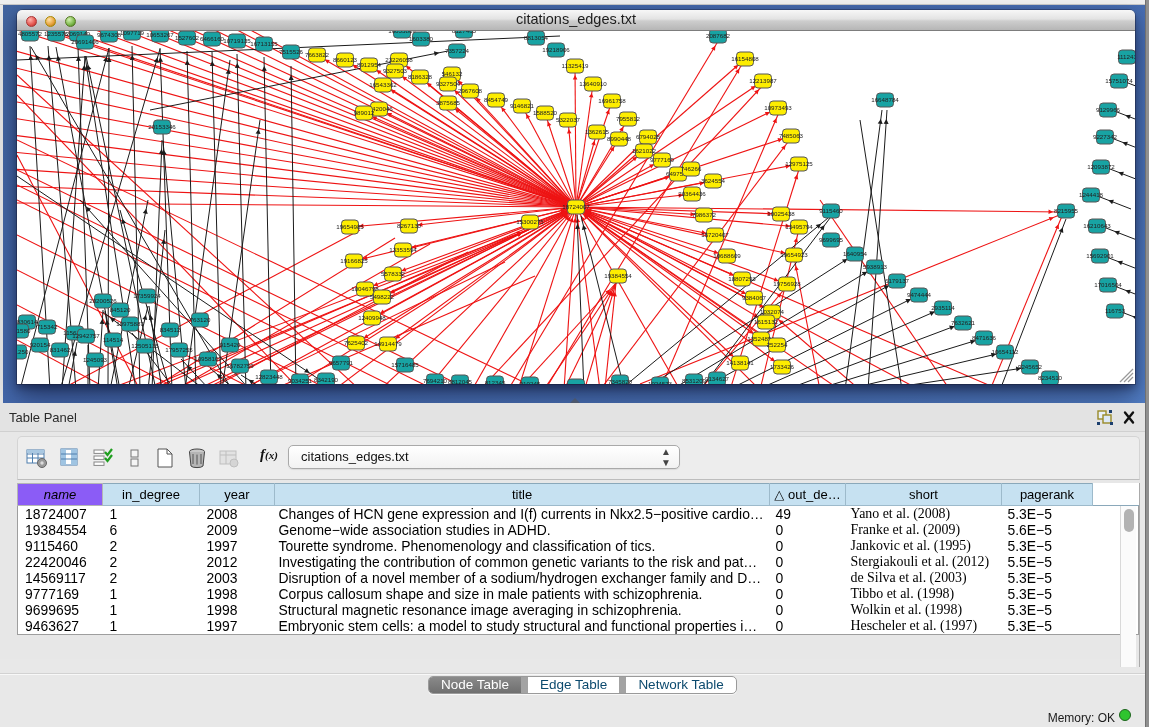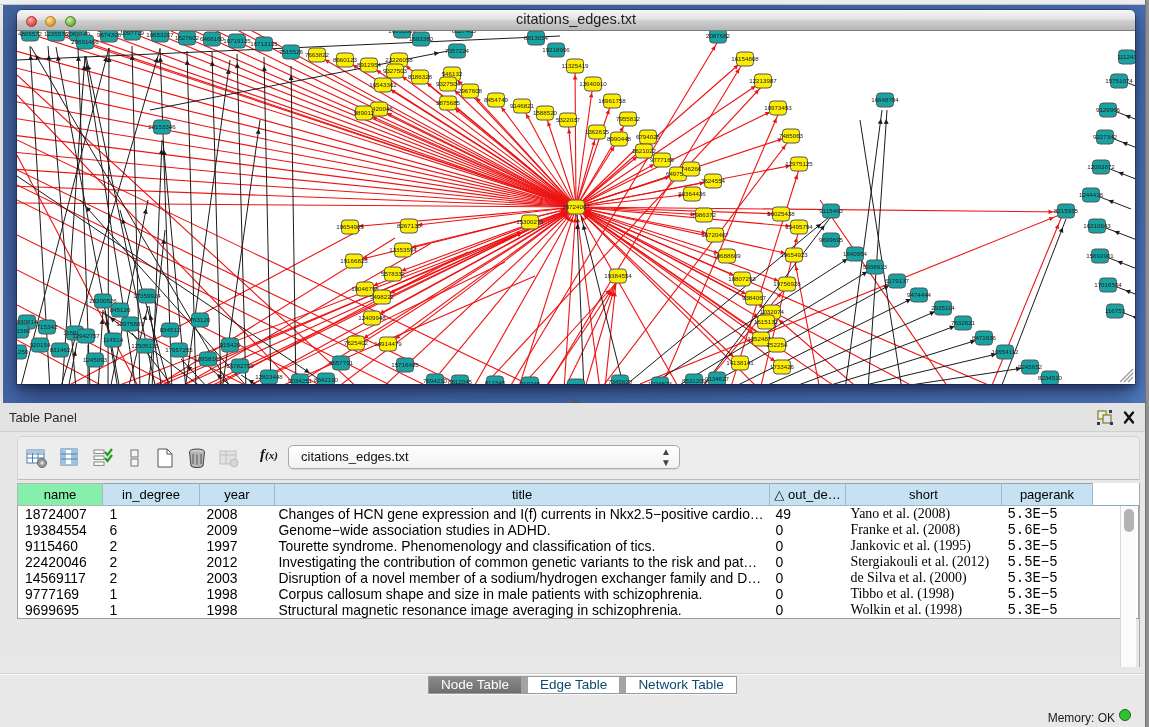--- a/index.html
+++ b/index.html
@@ -25,32 +25,32 @@
   background:#ededed; border:1px solid #d4d4d4; border-radius:5px 5px 0 0; border-bottom:1px solid #bdbdbd;}
 .ticon { position:absolute; top:10px; width:22px; height:22px; }
 #dropdown { position:absolute; left:270px; top:8px; width:392px; height:24px; background:linear-gradient(#ffffff,#f2f2f2);
   border:1px solid #a9a9a9; border-radius:5px; font-size:13px; color:#111; line-height:22px; padding-left:12px;
   box-shadow:0 1px 1px rgba(0,0,0,.08);}
 #dropdown .arr { position:absolute; right:8px; top:0px; font-size:10px; color:#444; line-height:11px;}
 table.grid { position:absolute; left:17px; top:80px; width:1122px; border-collapse:collapse;
   background:#fff; table-layout:fixed; font-size:13.9px; color:#000; }
 table.grid th { height:22px; font-weight:normal; font-size:13px; background:#c6e1f1;
   border:1px solid #9dbacb; border-top:1px solid #8aa8ba; padding:0; overflow:hidden; white-space:nowrap;}
-table.grid th.g { background:#86efac; border-color:#b5b5b5; }
+table.grid th.g { background:#8b5cf6; border-color:#b5b5b5;font-style:italic; }
 table.grid td { height:15.7px; padding:0 0 0 7px; white-space:nowrap; overflow:hidden; border:0; }
-table.grid td.c3 { padding-left:4px; } table.grid td.c6 { padding-left:6px;font-family:Liberation Mono, monospace; } table.grid td.c4 { padding-left:6px; } table.grid td.c5 { padding-left:5px;font-family:Liberation Serif, serif; }
+table.grid td.c3 { padding-left:4px; } table.grid td.c6 { padding-left:6px; } table.grid td.c4 { padding-left:6px; } table.grid td.c5 { padding-left:5px;font-family:Liberation Serif, serif; }
 table.grid { border:1px solid #9e9e9e; }
 #scrollbar { position:absolute; left:1120px; top:103px; width:16px; height:161px; background:#fbfbfb;
   border-left:1px solid #d9d9d9; }
 #thumb { position:absolute; left:2.5px; top:3px; width:10px; height:23px; background:#b3b3b3; border-radius:5px; }
 #tbl_right_line { position:absolute; left:1139px; top:80px; width:1px; height:184px; background:#aaa; }
 #belowline { position:absolute; left:0; top:270px; width:1146px; height:1px; background:#d2d2d2; }
 #belowline2 { position:absolute; left:0; top:271px; width:1146px; height:1px; background:#f8f8f8; }
 #tabs { position:absolute; left:428px; top:273px; height:18px; display:flex;
-  border:1px solid #9a9a9a; border-radius:0; overflow:hidden; background:#fff;
+  border:1px solid #9a9a9a; border-radius:5px; overflow:hidden; background:#fff;
   box-shadow:0 1px 0 rgba(255,255,255,.7);}
 #tabs .seg { font-size:13.5px; line-height:16.5px; padding:0 12px; color:#0c4a6e; border-left:7px solid #a3a3a3;}
 #tabs .seg.first { border-left:0; }
 #tabs .seg.sel { background:linear-gradient(#8a8a8a,#6f6f6f); color:#fff; }
 #memory { position:absolute; right:31px; top:308px; font-size:12px; color:#1a1a1a; }
 #memdot { position:absolute; right:15px; top:306px; width:12px; height:12px; border-radius:50%;
   background:#2fc42f; border:1.5px solid #1c641c; }
 #splitarrow { position:absolute; left:570px; top:398px; width:0; height:0; border-left:5px solid transparent;
   border-right:5px solid transparent; border-bottom:5px solid #555; opacity:.65;}
 #tp_icons { position:absolute; right:12px; top:6px; }
@@ -858,21 +858,21 @@
           <td class="c4">49</td>
           <td class="c5">Yano et al. (2008)</td>
           <td class="c6">5.3E−5</td>
         </tr>
 <tr>
           <td class="c0">19384554</td>
           <td class="c1">6</td>
           <td class="c2">2009</td>
           <td class="c3">Genome−wide association studies in ADHD.</td>
           <td class="c4">0</td>
-          <td class="c5">Franke et al. (2008)</td>
+          <td class="c5">Franke et al. (2009)</td>
           <td class="c6">5.6E−5</td>
         </tr>
 <tr>
           <td class="c0">9115460</td>
           <td class="c1">2</td>
           <td class="c2">1997</td>
           <td class="c3">Tourette syndrome. Phenomenology and classification of tics.</td>
           <td class="c4">0</td>
           <td class="c5">Jankovic et al. (1995)</td>
           <td class="c6">5.3E−5</td>
@@ -885,39 +885,48 @@
           <td class="c4">0</td>
           <td class="c5">Stergiakouli et al. (2012)</td>
           <td class="c6">5.5E−5</td>
         </tr>
 <tr>
           <td class="c0">14569117</td>
           <td class="c1">2</td>
           <td class="c2">2003</td>
           <td class="c3">Disruption of a novel member of a sodium/hydrogen exchanger family and D…</td>
           <td class="c4">0</td>
-          <td class="c5">de Silva et al. (2000)</td>
+          <td class="c5">de Silva et al. (2003)</td>
           <td class="c6">5.3E−5</td>
         </tr>
 <tr>
           <td class="c0">9777169</td>
           <td class="c1">1</td>
           <td class="c2">1998</td>
           <td class="c3">Corpus callosum shape and size in male patients with schizophrenia.</td>
           <td class="c4">0</td>
           <td class="c5">Tibbo et al. (1998)</td>
           <td class="c6">5.3E−5</td>
         </tr>
 <tr>
           <td class="c0">9699695</td>
           <td class="c1">1</td>
           <td class="c2">1998</td>
           <td class="c3">Structural magnetic resonance image averaging in schizophrenia.</td>
           <td class="c4">0</td>
           <td class="c5">Wolkin et al. (1998)</td>
+          <td class="c6">5.3E−5</td>
+        </tr>
+<tr>
+          <td class="c0">9463627</td>
+          <td class="c1">1</td>
+          <td class="c2">1997</td>
+          <td class="c3">Embryonic stem cells: a model to study structural and functional properties i…</td>
+          <td class="c4">0</td>
+          <td class="c5">Hescheler et al. (1997)</td>
           <td class="c6">5.3E−5</td>
         </tr>
   </tbody>
     </table>
   <div id="tbl_right_line"></div>
   <div id="scrollbar">
       <div id="thumb"></div>
     </div>
   <div id="belowline"></div>
     <div id="belowline2"></div>

